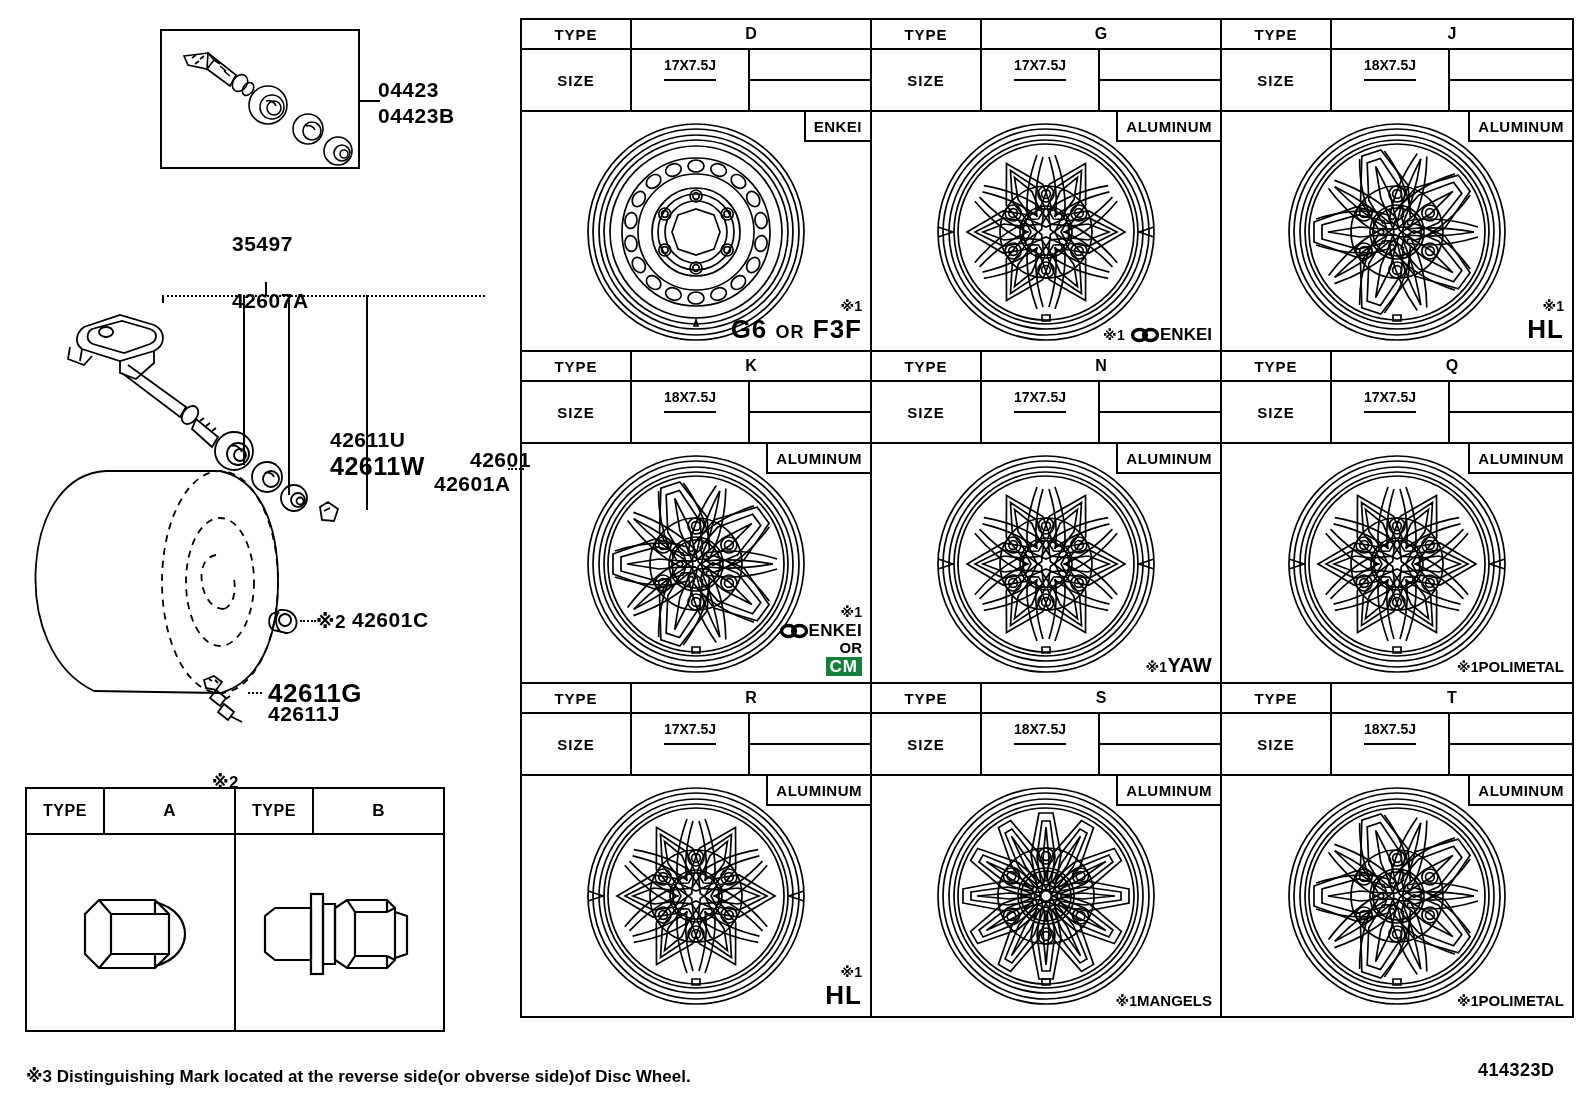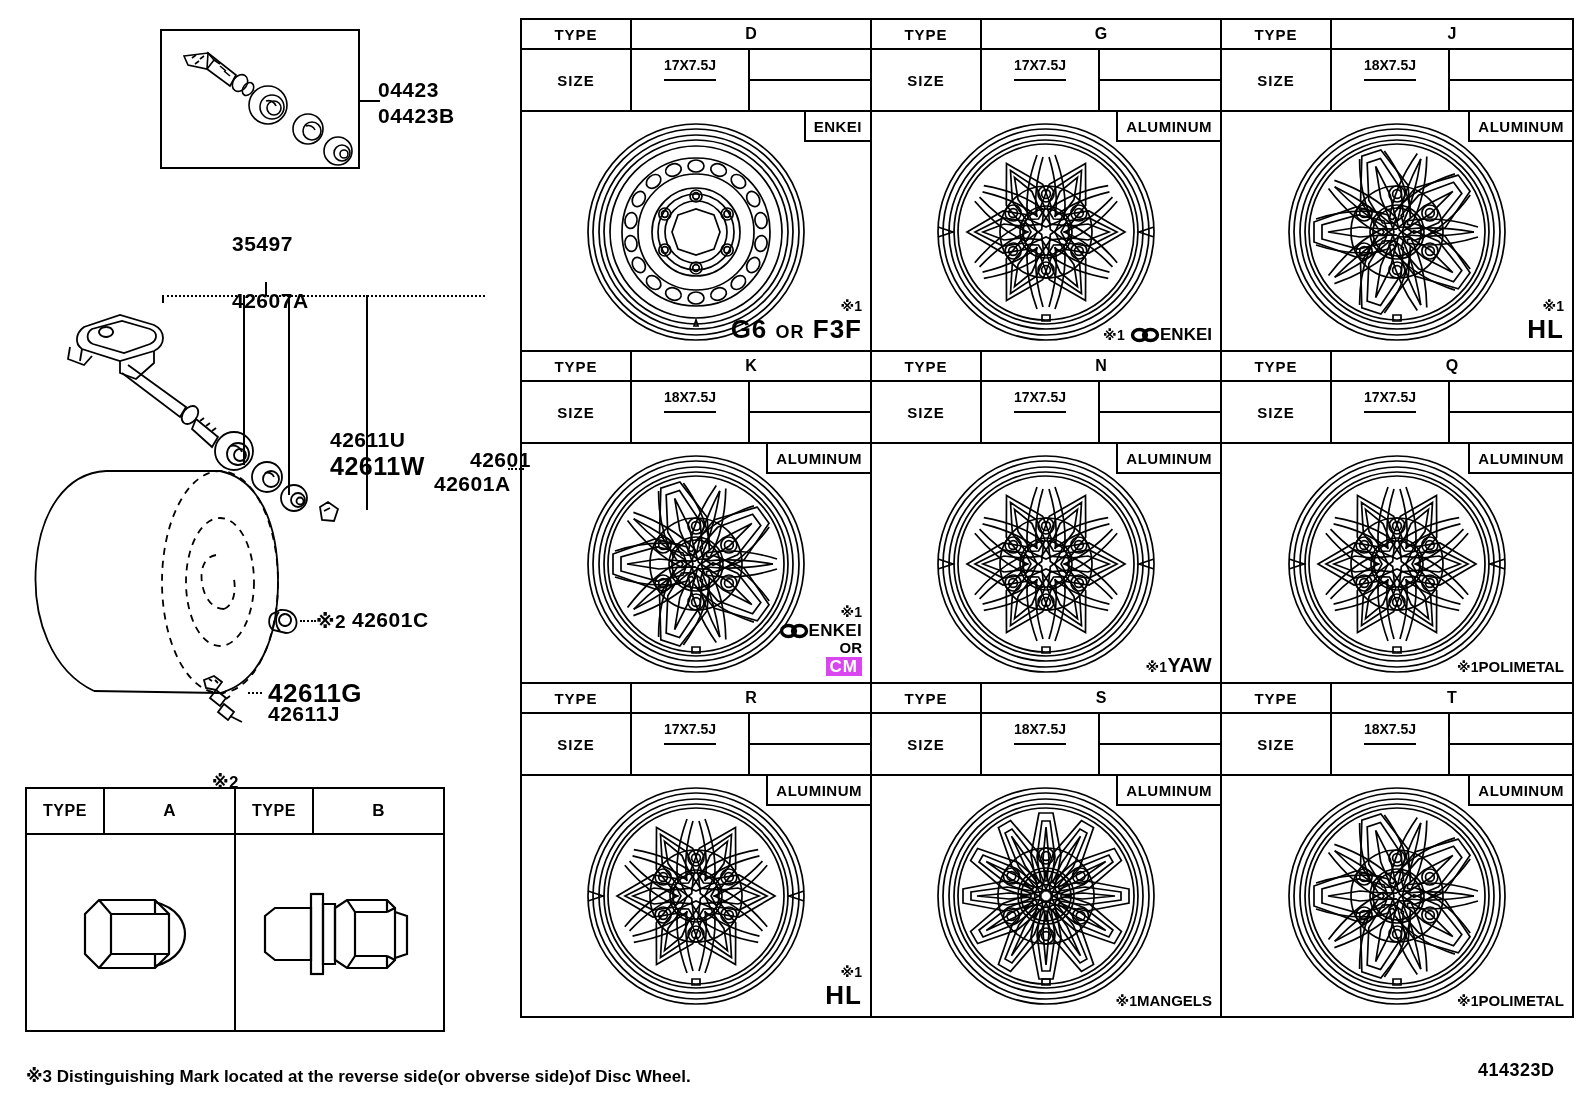--- a/index.html
+++ b/index.html
@@ -56,21 +56,21 @@
   .wheelwrap{position:absolute;left:0;top:96px;width:100%;height:232px;
              display:flex;align-items:center;justify-content:center;}
 
   .mark{position:absolute;right:8px;bottom:6px;text-align:right;
         font-weight:bold;line-height:1.12;}
   .mark .m1{font-size:14px;}
   .mark .big{font-size:26px;letter-spacing:1px;}
   .mark .med{font-size:17px;letter-spacing:.3px;}
   .mark .small{font-size:15px;}
   .enkei-logo{display:inline-block;vertical-align:-3px;}
-  .cmbox{display:inline-block;background:#d946ef;color:#fff;font-size:17px;
+  .cmbox{display:inline-block;background:#15803d;color:#fff;font-size:17px;
          padding:0px 4px;letter-spacing:1px;}
 
   
   #nut-table{left:25px;top:787px;width:420px;height:245px;
              border:2px solid #000;box-sizing:border-box;display:flex;}
   .nt-half{flex:1;display:flex;flex-direction:column;}
   .nt-half.first{border-right:2px solid #000;}
   .nt-head{height:44px;display:flex;border-bottom:2px solid #000;}
   .nt-head .k{width:78px;border-right:2px solid #000;box-sizing:border-box;
         display:flex;align-items:center;justify-content:center;font-size:16px;font-weight:bold;letter-spacing:.5px;}

